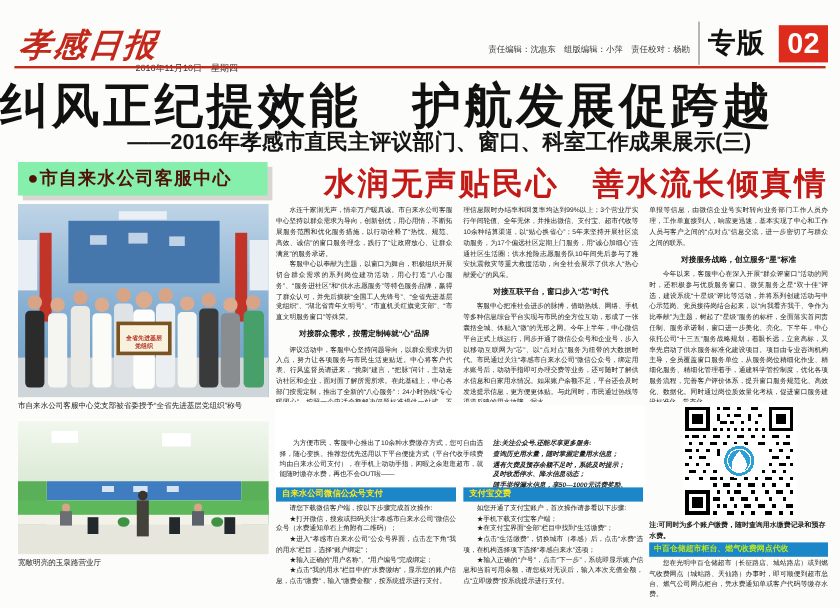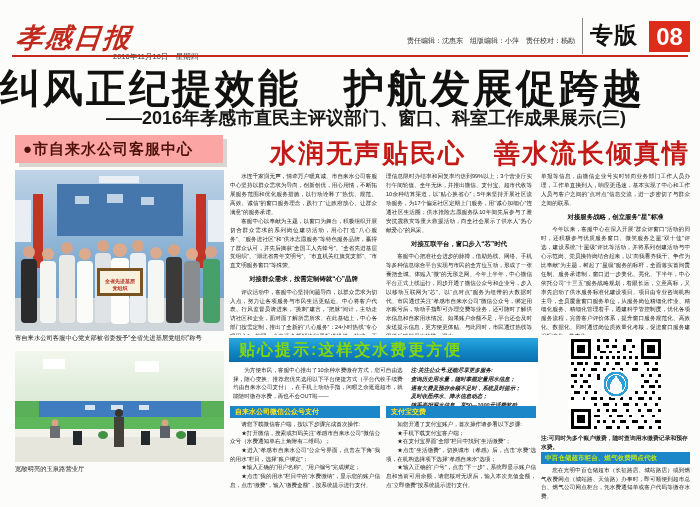--- a/index.html
+++ b/index.html
@@ -21,21 +21,21 @@
   .page-badge { left:649px; top:21px; width:41px; height:31px; background:#dd2b1c; color:#fff;
                 font-size:24px; font-weight:bold; text-align:center; line-height:31px; }
   .red-rule { left:12px; top:55px; width:676px; height:2px; background:#c42a1e; }
 
   
   .headline { left:0; top:61px; width:700px; font-size:40px; font-weight:bold;
               color:#111; letter-spacing:3px; }
   .subheadline { left:16px; top:106px; width:700px; text-align:center; font-size:18px; font-weight:bold; color:#161616; }
 
   
-  .pink-banner { left:15px; top:135px; width:208px; height:28px; background:#fca5a5;
+  .pink-banner { left:15px; top:135px; width:208px; height:28px; background:#86efac;
                  box-shadow:4px 4px 0 #d9d6d1; font-size:15px; font-weight:bold; color:#4f120a;
                  line-height:28px; padding-left:8px; letter-spacing:1px; }
   .photo1 { left:15px; top:170px; width:209px; height:161px; }
   .photo2 { left:15px; top:351px; width:209px; height:111px; }
   .caption { left:15px; top:334px; width:210px; font-size:6.3px; color:#222; }
   .caption2 { top:465px; }
 
   
   .article-title { left:228px; top:136px; width:462px; text-align:right; font-size:26px;
                    font-weight:bold; color:#c31a18; letter-spacing:2px; }
@@ -75,21 +75,21 @@
                 text-align:justify; text-indent:2em; color:#232323; }
 </style>
 </head>
 <body>
 
 <div class="abs logo">孝感日报</div>
 <div class="abs date">2016年11月10日　星期四</div>
 <div class="abs credits">责任编辑：沈惠东　组版编辑：小萍　责任校对：杨勘</div>
 <div class="abs mast-divider"></div>
 <div class="abs section-label">专版</div>
-<div class="abs page-badge">08</div>
+<div class="abs page-badge">02</div>
 <div class="abs red-rule"></div>
 
 <div class="abs headline">纠风正纪提效能　护航发展促跨越</div>
 <div class="abs subheadline">——2016年孝感市直民主评议部门、窗口、科室工作成果展示(三)</div>
 
 <div class="abs pink-banner">●市自来水公司客服中心</div>
 
 <svg class="abs photo1" viewBox="0 0 209 161" preserveAspectRatio="none">
   <defs>
     <linearGradient id="wall" x1="0" y1="0" x2="0" y2="1">
@@ -212,21 +212,20 @@
   <h3>对接互联平台，窗口步入“芯”时代</h3>
   <p class="indent">客服中心把准社会进步的脉搏，借助热线、网络、手机等多种信息综合平台实现与市民的全方位互动，形成了一张囊括全城、体贴入“微”的无形之网。今年上半年，中心微信平台正式上线运行，同步开通了微信公众号和企业号，步入以移动互联网为“芯”、以“点对点”服务为纽带的大数据时代。市民通过关注“孝感市自来水公司”微信公众号，绑定用水账号后，动动手指即可办理交费等业务，还可随时了解供水信息和自家用水情况。如果账户余额不足，平台还会及时发送提示信息，更方便更体贴。与此同时，市民通过热线等渠道反映的用水故障、漏水</p>
 </div>
 <div class="abs col col3">
   <p>单报等信息，由微信企业号实时转向业务部门工作人员办理，工作单直接到人，响应更迅速，基本实现了中心和工作人员与客户之间的“点对点”信息交流，进一步密切了与群众之间的联系。</p>
   <h3>对接服务战略，创立服务“星”标准</h3>
   <p class="indent">今年以来，客服中心在深入开展“群众评窗口”活动的同时，还积极参与优质服务窗口、微笑服务之星“双十佳”评选，建设系统“十星级”评比等活动，并将系列创建活动与中心示范岗、党员接待岗结合起来，以“向我看齐我干、争作为比奉献”为主题，树起了“星级”服务的标杆，全面落实首问责任制、服务承诺制，窗口进一步美化、亮化。下半年，中心依托公司“十三五”服务战略规划，着眼长远，立意高标，又率先启动了供水服务标准化建设项目。项目由专业咨询机构主导，全员覆盖窗口服务单位，从服务岗位精细化作业、精细化服务、精细化管理着手，通建科学管控制度，优化各项服务流程，完善客户评价体系，提升窗口服务规范化、高效化、数据化。同时通过岗位质效量化考核，促进窗口服务建设标准化、常态化。</p>
 </div>
 
 <div class="abs tips">
-  <div class="abs tips-header">贴心提示:这样交水费更方便</div>
   <div class="abs tips-body">
     <div class="tips-intro">为方便市民，客服中心推出了10余种水费缴存方式，您可自由选择，随心变换。推荐您优先选用以下平台便捷方式（平台代收手续费均由自来水公司支付），在手机上动动手指，闲暇之余逛逛超市，就能随时缴存水费，再也不会OUT啦——</div>
     <div class="tips-note">
       <div>注:关注公众号,还能尽享更多服务:</div>
       <div>查询历史用水量，随时掌握定量用水信息；</div>
       <div>遇有欠费及预存余额不足时，系统及时提示；</div>
       <div>及时收悉停水、降水信息动态；</div>
       <div>随手举报漏水信息，享50—1000元话费奖励。</div>
     </div>
   </div>

